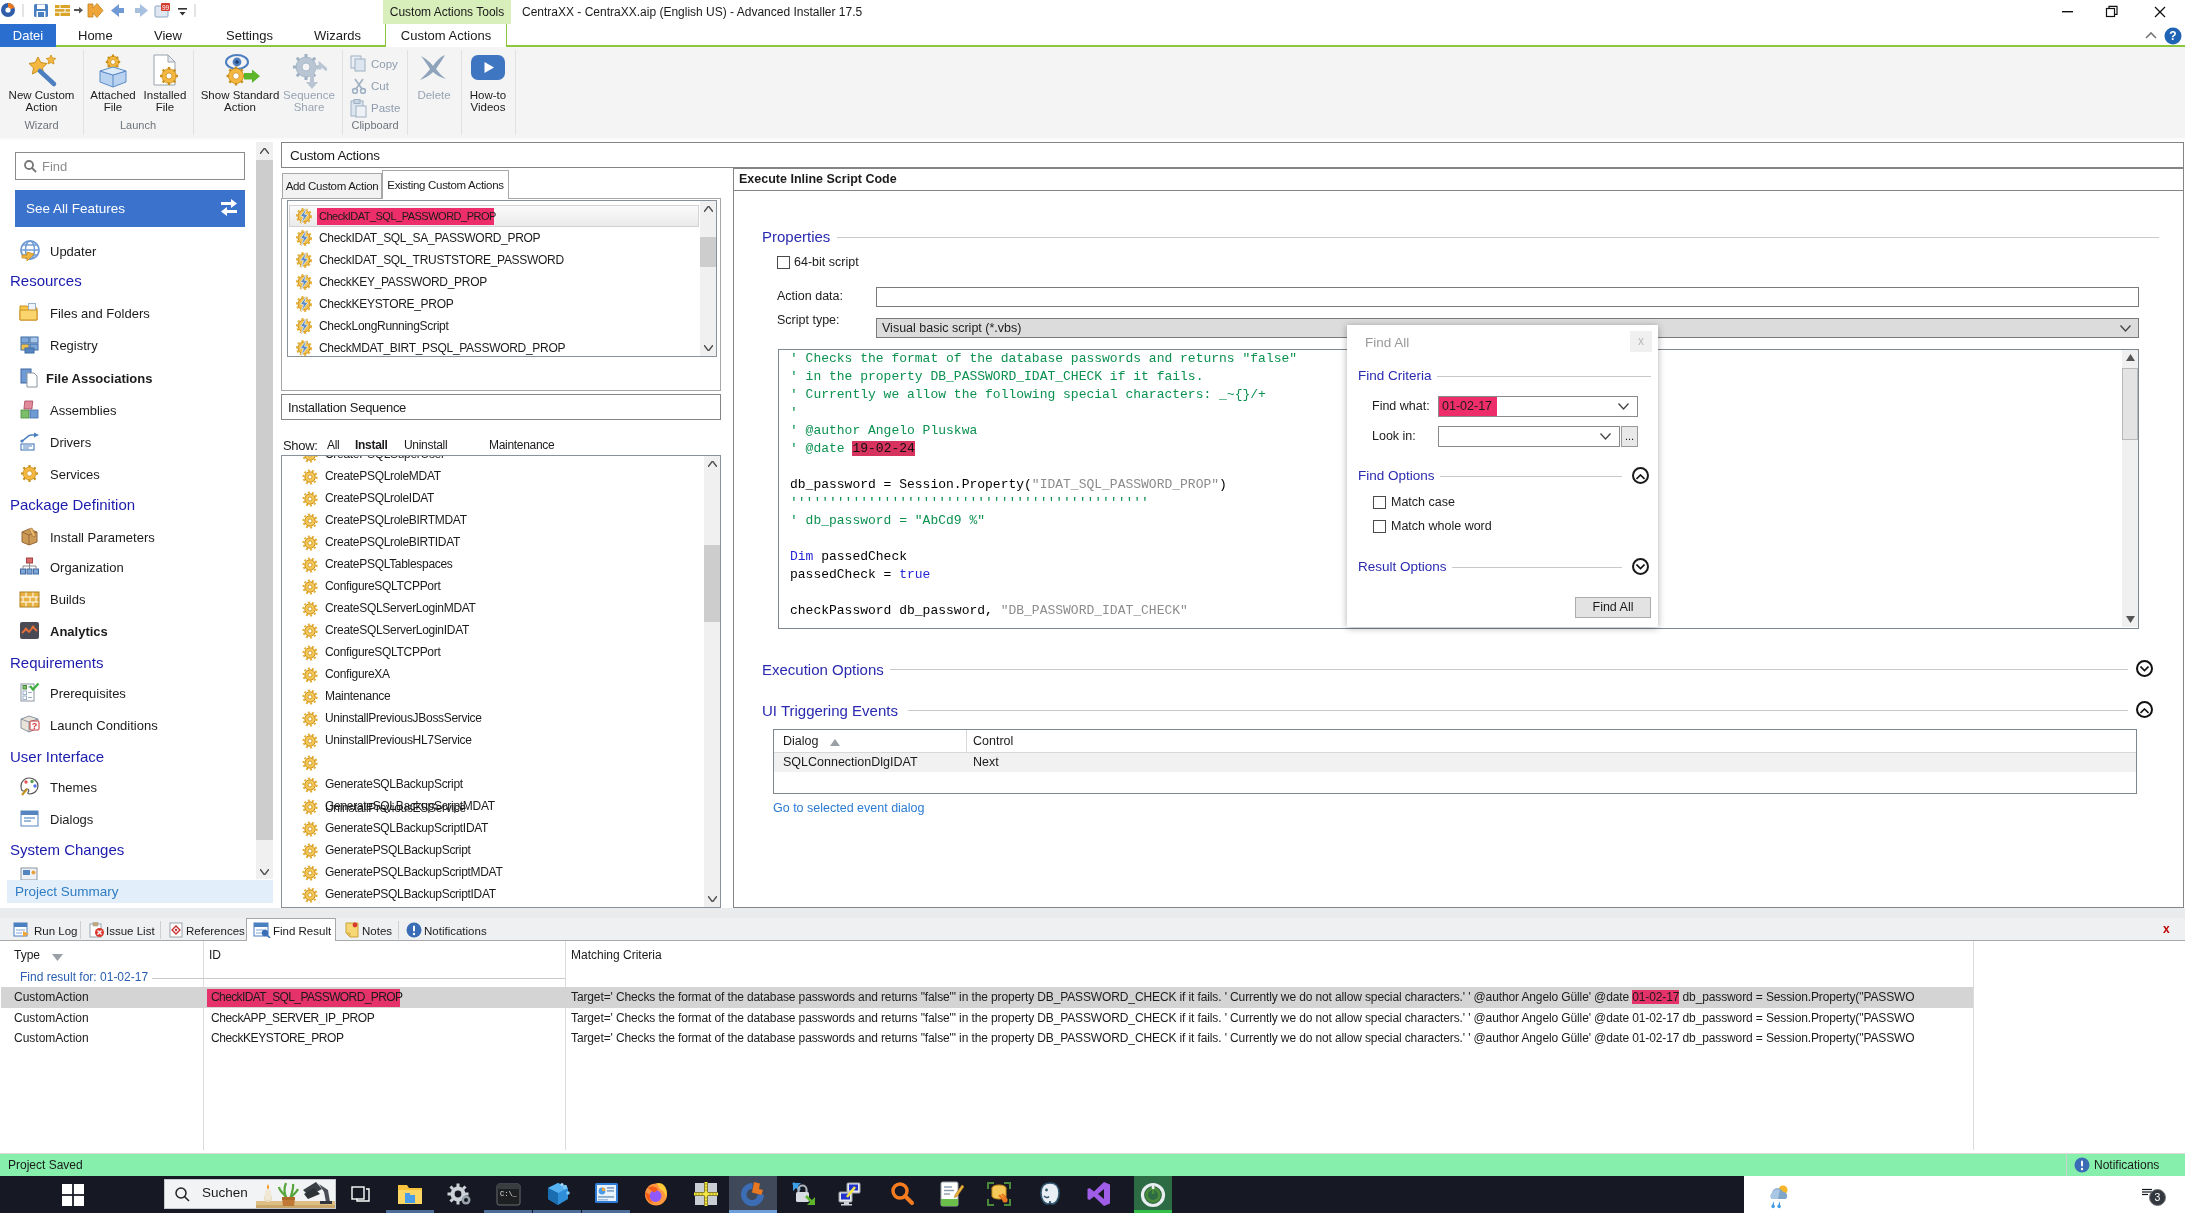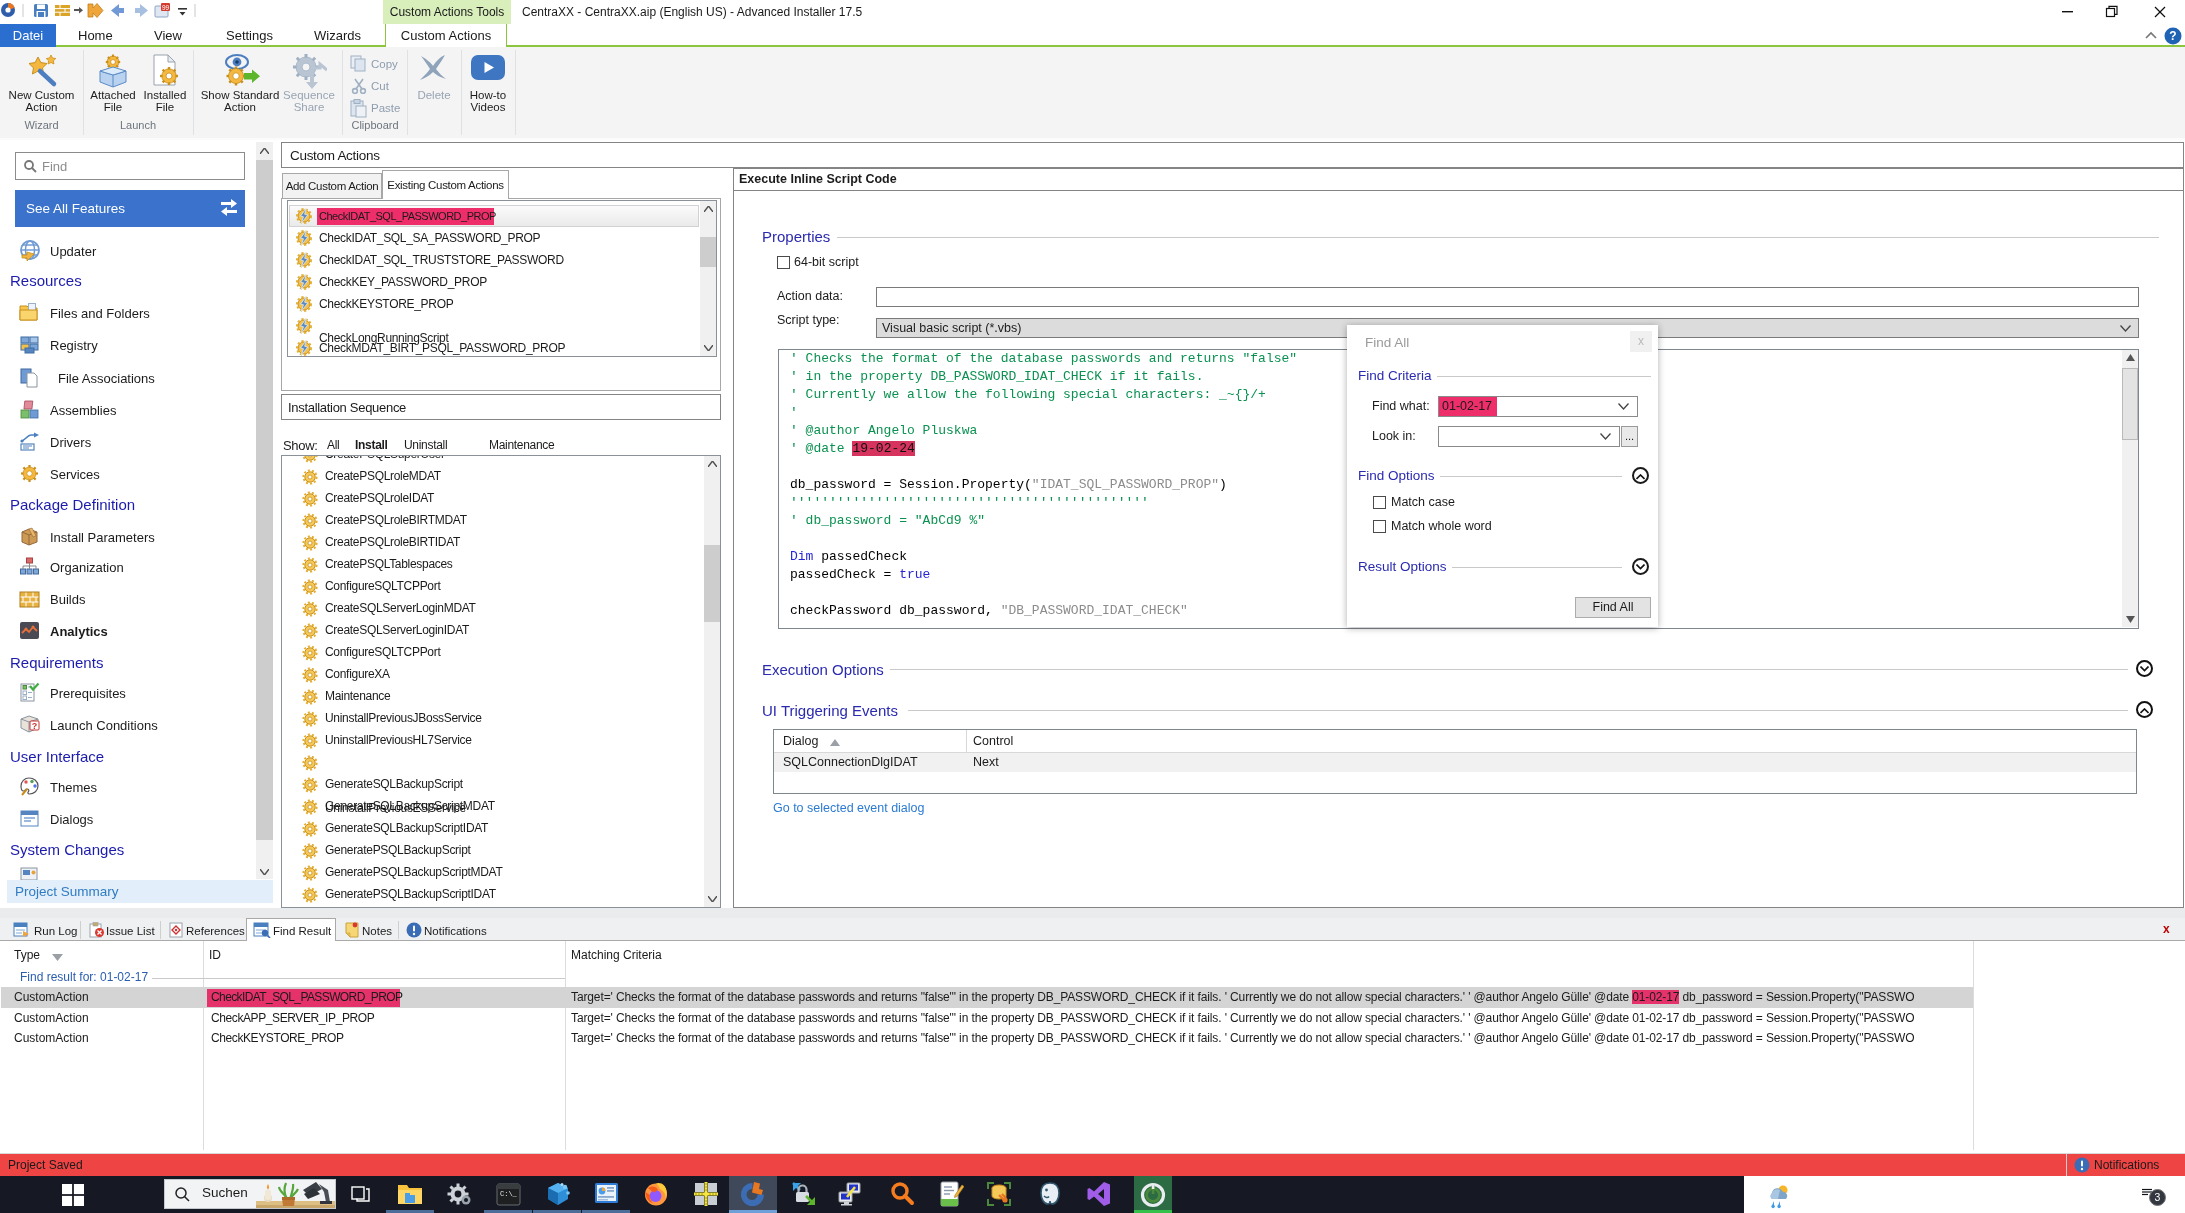--- a/index.html
+++ b/index.html
@@ -270,21 +270,21 @@
           <rect x="11" y="10" width="8" height="6" fill="#7ea7d8"></rect>
           <rect x="6" y="14" width="9" height="5" fill="#5585c0"></rect>
         </g>
       </svg>
   <div class="abs" style="left:50px;top:198px;">Registry</div>
 
   <svg class="abs" style="left:19px;top:227px;" width="21" height="21" viewBox="0 0 21 21">
         <rect x="2" y="2" width="10" height="14" fill="#6f9bd4" stroke="#41699f"></rect>
         <path d="M8 6 L15 6 L18 9 L18 20 L8 20 Z" fill="#fff" stroke="#8a94a0"></path>
       </svg>
-  <div class="abs" style="left:58px;top:231px;">File Associations</div>
+  <div class="abs" style="left:46px;top:231px;font-weight:bold;">File Associations</div>
 
   <svg class="abs" style="left:19px;top:259px;" width="21" height="21" viewBox="0 0 21 21">
         <g stroke-width="0.8">
           <rect x="6" y="2" width="8" height="8" fill="#e08a9a" stroke="#a84a5e" transform="skewX(-6)"></rect>
           <rect x="2" y="11" width="8" height="8" fill="#7cbf6a" stroke="#4a8a3a"></rect>
           <rect x="11" y="11" width="8" height="8" fill="#6f9bd4" stroke="#3f6ca6"></rect>
         </g>
       </svg>
   <div class="abs" style="left:50px;top:263px;">Assemblies</div>
 
@@ -451,21 +451,21 @@
         <use href="#cab" x="17" y="82"></use>
         <use href="#cab" x="17" y="104"></use>
         <use href="#cab" x="17" y="126"></use>
         <use href="#cab" x="17" y="148"></use>
   </svg>
   <div class="abs" style="left:319px;top:70px;font-size:11px;letter-spacing:-0.5px;">CheckIDAT_SQL_PASSWORD_PROP</div>
   <div class="abs" style="left:319px;top:91px;">CheckIDAT_SQL_SA_PASSWORD_PROP</div>
   <div class="abs" style="left:319px;top:113px;">CheckIDAT_SQL_TRUSTSTORE_PASSWORD</div>
   <div class="abs" style="left:319px;top:135px;">CheckKEY_PASSWORD_PROP</div>
   <div class="abs" style="left:319px;top:157px;">CheckKEYSTORE_PROP</div>
-  <div class="abs" style="left:319px;top:179px;margin-top:12px;">CheckLongRunningScript</div>
+  <div class="abs" style="left:319px;top:179px;">CheckLongRunningScript</div>
   <div class="abs" style="left:319px;top:201px;">CheckMDAT_BIRT_PSQL_PASSWORD_PROP</div>
 
   <div class="abs" style="left:700px;top:61px;width:16px;height:155px;background:#f0f0f0;"></div>
   <div class="abs" style="left:700px;top:61px;width:16px;height:16px;text-align:center;"><svg width="9" height="6" style="margin-top:5px;">
           <path d="M0 6 L4.5 0 L9 6" fill="none" stroke="#505050" stroke-width="1.4"></path>
         </svg></div>
   <div class="abs" style="left:700px;top:200px;width:16px;height:16px;text-align:center;"><svg width="9" height="6" style="margin-top:5px;">
           <path d="M0 0 L4.5 6 L9 0" fill="none" stroke="#505050" stroke-width="1.4"></path>
         </svg></div>
   <div class="abs" style="left:700px;top:97px;width:16px;height:30px;background:#cdcdcd;"></div>
@@ -725,21 +725,21 @@
   <div class="abs" style="left:211px;top:82px;letter-spacing:-0.6px;">CheckIDAT_SQL_PASSWORD_PROP</div>
   <div class="abs" style="left:571px;top:82px;white-space:pre;letter-spacing:-0.12px;">Target=' Checks the format of the database passwords and returns "false"' in the property DB_PASSWORD_CHECK if it fails. ' Currently we do not allow special characters.' ' @author Angelo Gülle' @date <span style="background:#e5326b;">01-02-17</span> db_password = Session.Property("PASSWO</div>
   <div class="abs" style="left:14px;top:103px;">CustomAction</div>
   <div class="abs" style="left:211px;top:103px;letter-spacing:-0.4px;">CheckAPP_SERVER_IP_PROP</div>
   <div class="abs" style="left:571px;top:103px;white-space:pre;letter-spacing:-0.12px;">Target=' Checks the format of the database passwords and returns "false"' in the property DB_PASSWORD_CHECK if it fails. ' Currently we do not allow special characters.' ' @author Angelo Gülle' @date 01-02-17 db_password = Session.Property("PASSWO</div>
   <div class="abs" style="left:14px;top:123px;">CustomAction</div>
   <div class="abs" style="left:211px;top:123px;letter-spacing:-0.4px;">CheckKEYSTORE_PROP</div>
   <div class="abs" style="left:571px;top:123px;white-space:pre;letter-spacing:-0.12px;">Target=' Checks the format of the database passwords and returns "false"' in the property DB_PASSWORD_CHECK if it fails. ' Currently we do not allow special characters.' ' @author Angelo Gülle' @date 01-02-17 db_password = Session.Property("PASSWO</div>
 </div>
 
-<div id="statusbar" class="abs" style="left:0;top:1153px;width:2185px;height:23px;background:#ef4444;border-top:1px solid #d9d9d9;box-sizing:border-box;">
+<div id="statusbar" class="abs" style="left:0;top:1153px;width:2185px;height:23px;background:#86efac;border-top:1px solid #d9d9d9;box-sizing:border-box;">
   <span class="abs" style="left:8px;top:4px;font-size:12px;color:#1a1a1a;">Project Saved</span>
   <div class="abs" style="left:2066px;top:0;width:1px;height:22px;background:#d0d0d0;"></div>
   <svg class="abs" style="left:2074px;top:3px;" width="16" height="16" viewBox="0 0 16 16">
         <circle cx="8" cy="8" r="7.5" fill="#3a6db5"></circle>
         <rect x="7" y="3.5" width="2" height="6" rx="1" fill="#fff"></rect>
         <circle cx="8" cy="12" r="1.2" fill="#fff"></circle>
       </svg>
   <span class="abs" style="left:2094px;top:4px;font-size:12px;color:#1a1a1a;">Notifications</span>
 </div>
 

